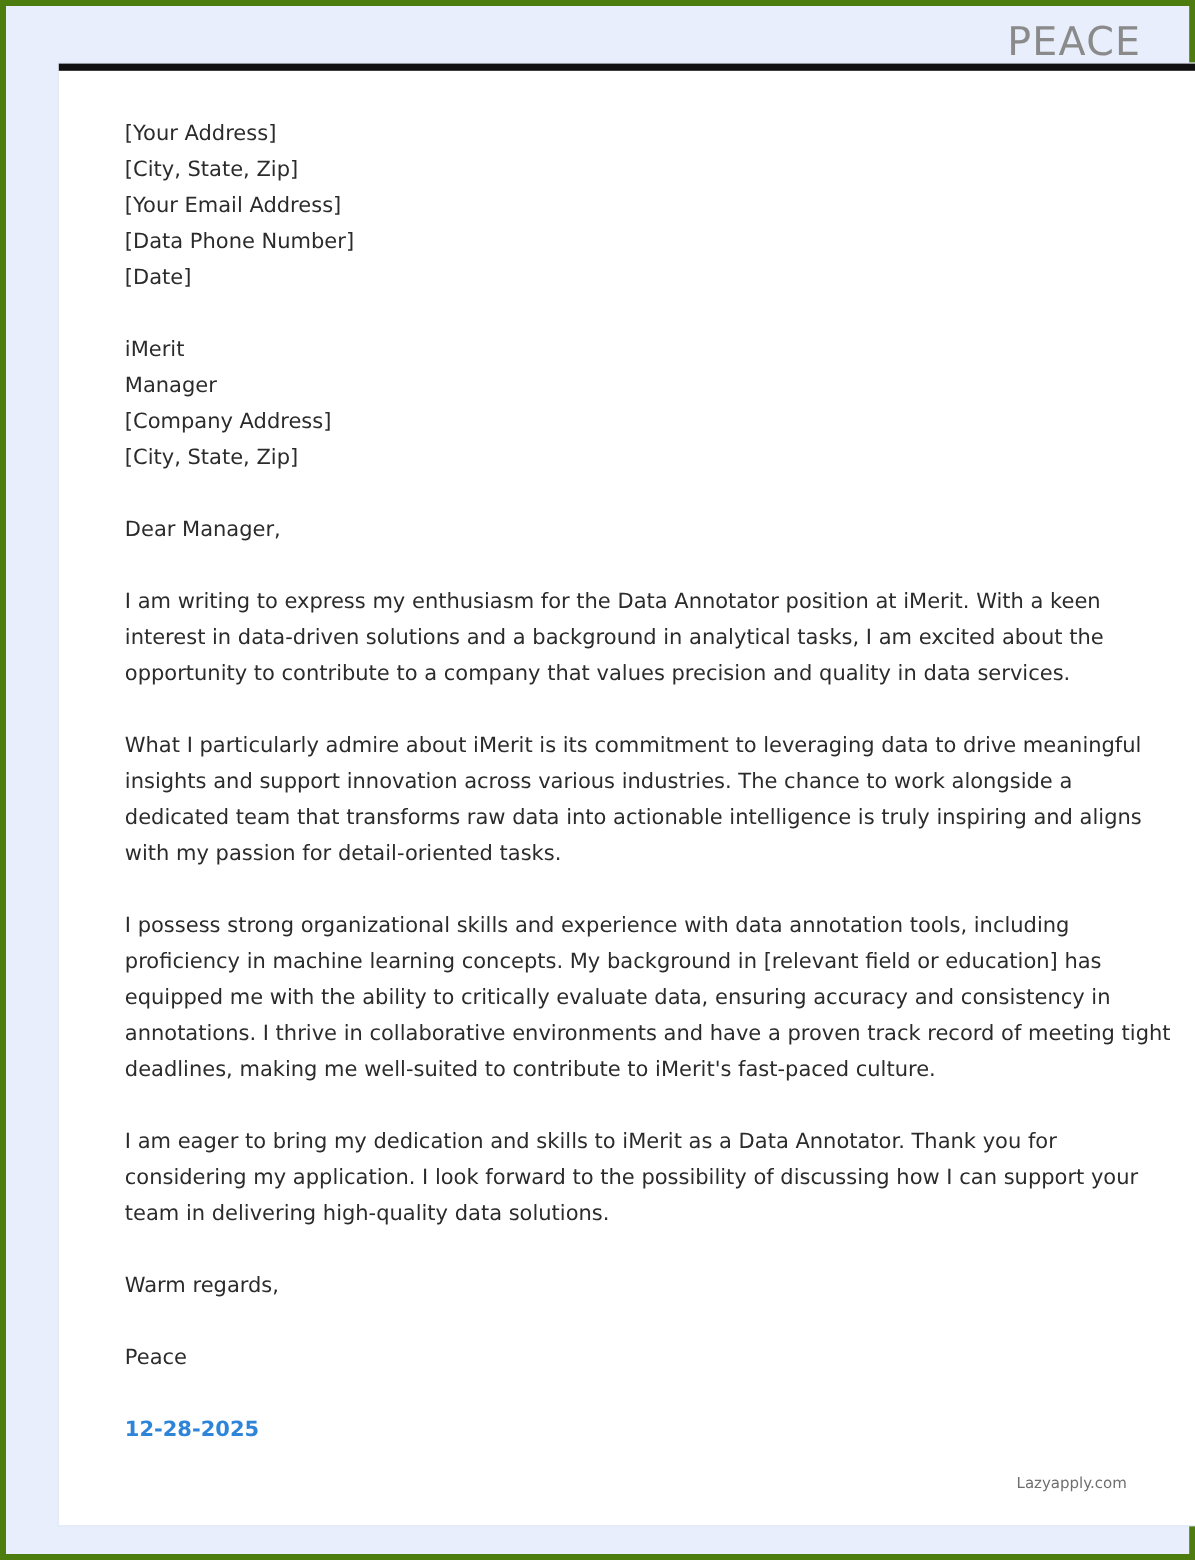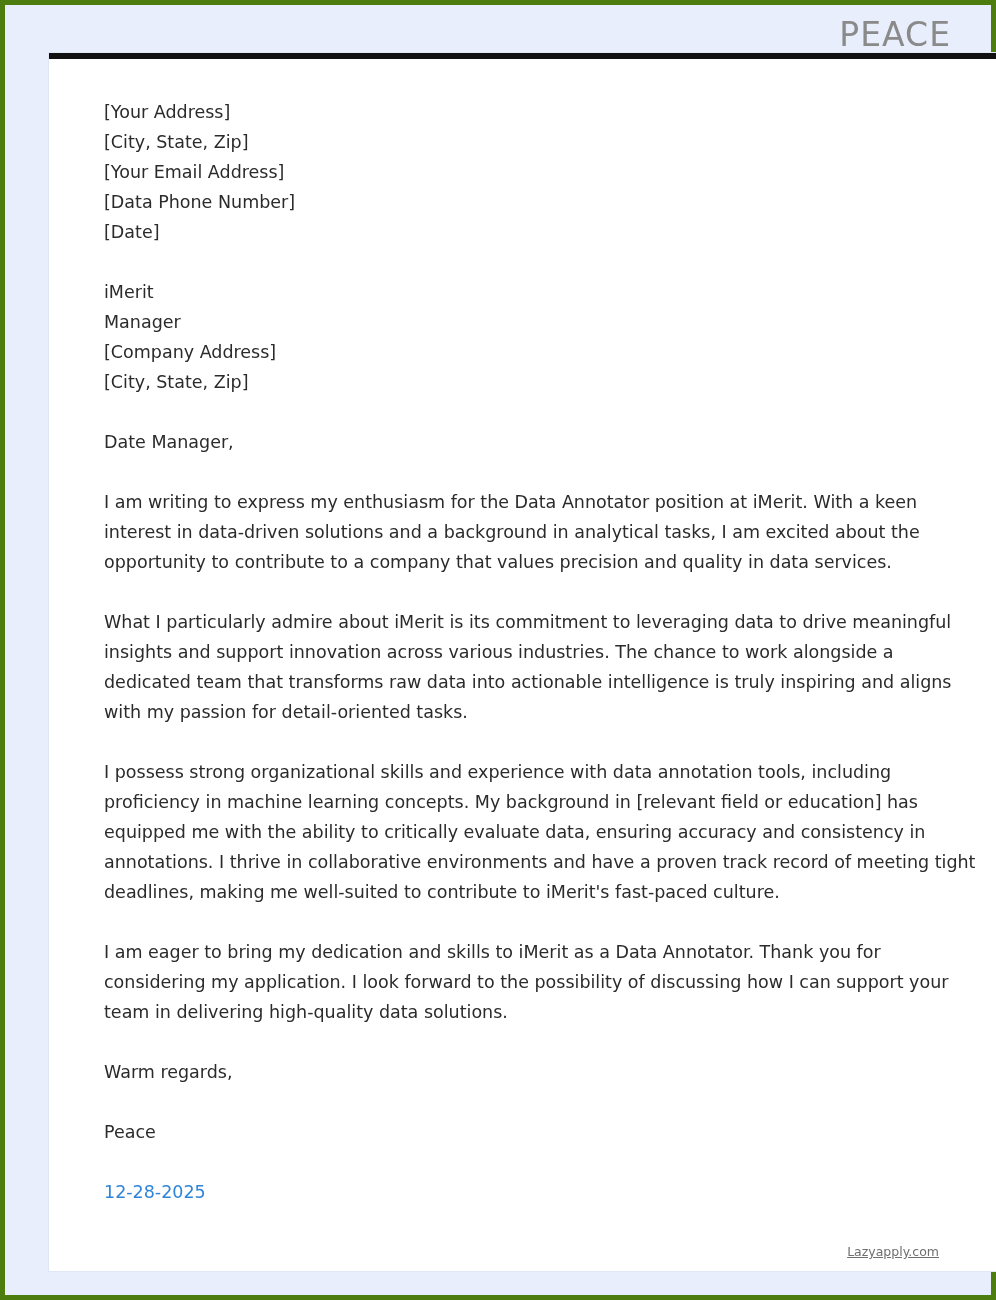--- a/index.html
+++ b/index.html
@@ -69,29 +69,29 @@
     margin-bottom: 30px;
   }
   .para {
     margin: 0 0 30px 0;
     text-align: left;
   }
   .date-stamp {
     color: #2e84d8;
     font-size: 17.5px;
     line-height: 30px;
+    font-weight: bold;
   }
   .footer-credit {
     position: absolute;
     right: 52px;
-    bottom: 36px;
+    bottom: 52px;
     font-size: 12.5px;
     color: #6f6f6f;
     font-family: "DejaVu Sans", sans-serif;
-    text-decoration: underline;
   }
 </style>
 </head>
 <body>
 
 <div class="page">
 
   <div class="header-band">
     <div class="brand-name">PEACE</div>
   </div>
@@ -108,21 +108,21 @@
           <div class="addr-line">[Date]</div>
         </div>
 
         <div class="block">
           <div class="addr-line">iMerit</div>
           <div class="addr-line">Manager</div>
           <div class="addr-line">[Company Address]</div>
           <div class="addr-line">[City, State, Zip]</div>
         </div>
 
-        <p class="para">Date Manager,</p>
+        <p class="para">Dear Manager,</p>
 
         <p class="para">I am writing to express my enthusiasm for the Data Annotator position at iMerit. With a keen interest in data-driven solutions and a background in analytical tasks, I am excited about the opportunity to contribute to a company that values precision and quality in data services.</p>
         <p class="para">What I particularly admire about iMerit is its commitment to leveraging data to drive meaningful insights and support innovation across various industries. The chance to work alongside a dedicated team that transforms raw data into actionable intelligence is truly inspiring and aligns with my passion for detail-oriented tasks.</p>
         <p class="para">I possess strong organizational skills and experience with data annotation tools, including proficiency in machine learning concepts. My background in [relevant field or education] has equipped me with the ability to critically evaluate data, ensuring accuracy and consistency in annotations. I thrive in collaborative environments and have a proven track record of meeting tight deadlines, making me well-suited to contribute to iMerit's fast-paced culture.</p>
         <p class="para">I am eager to bring my dedication and skills to iMerit as a Data Annotator. Thank you for considering my application. I look forward to the possibility of discussing how I can support your team in delivering high-quality data solutions.</p>
 
         <p class="para">Warm regards,</p>
 
         <p class="para">Peace</p>
 

